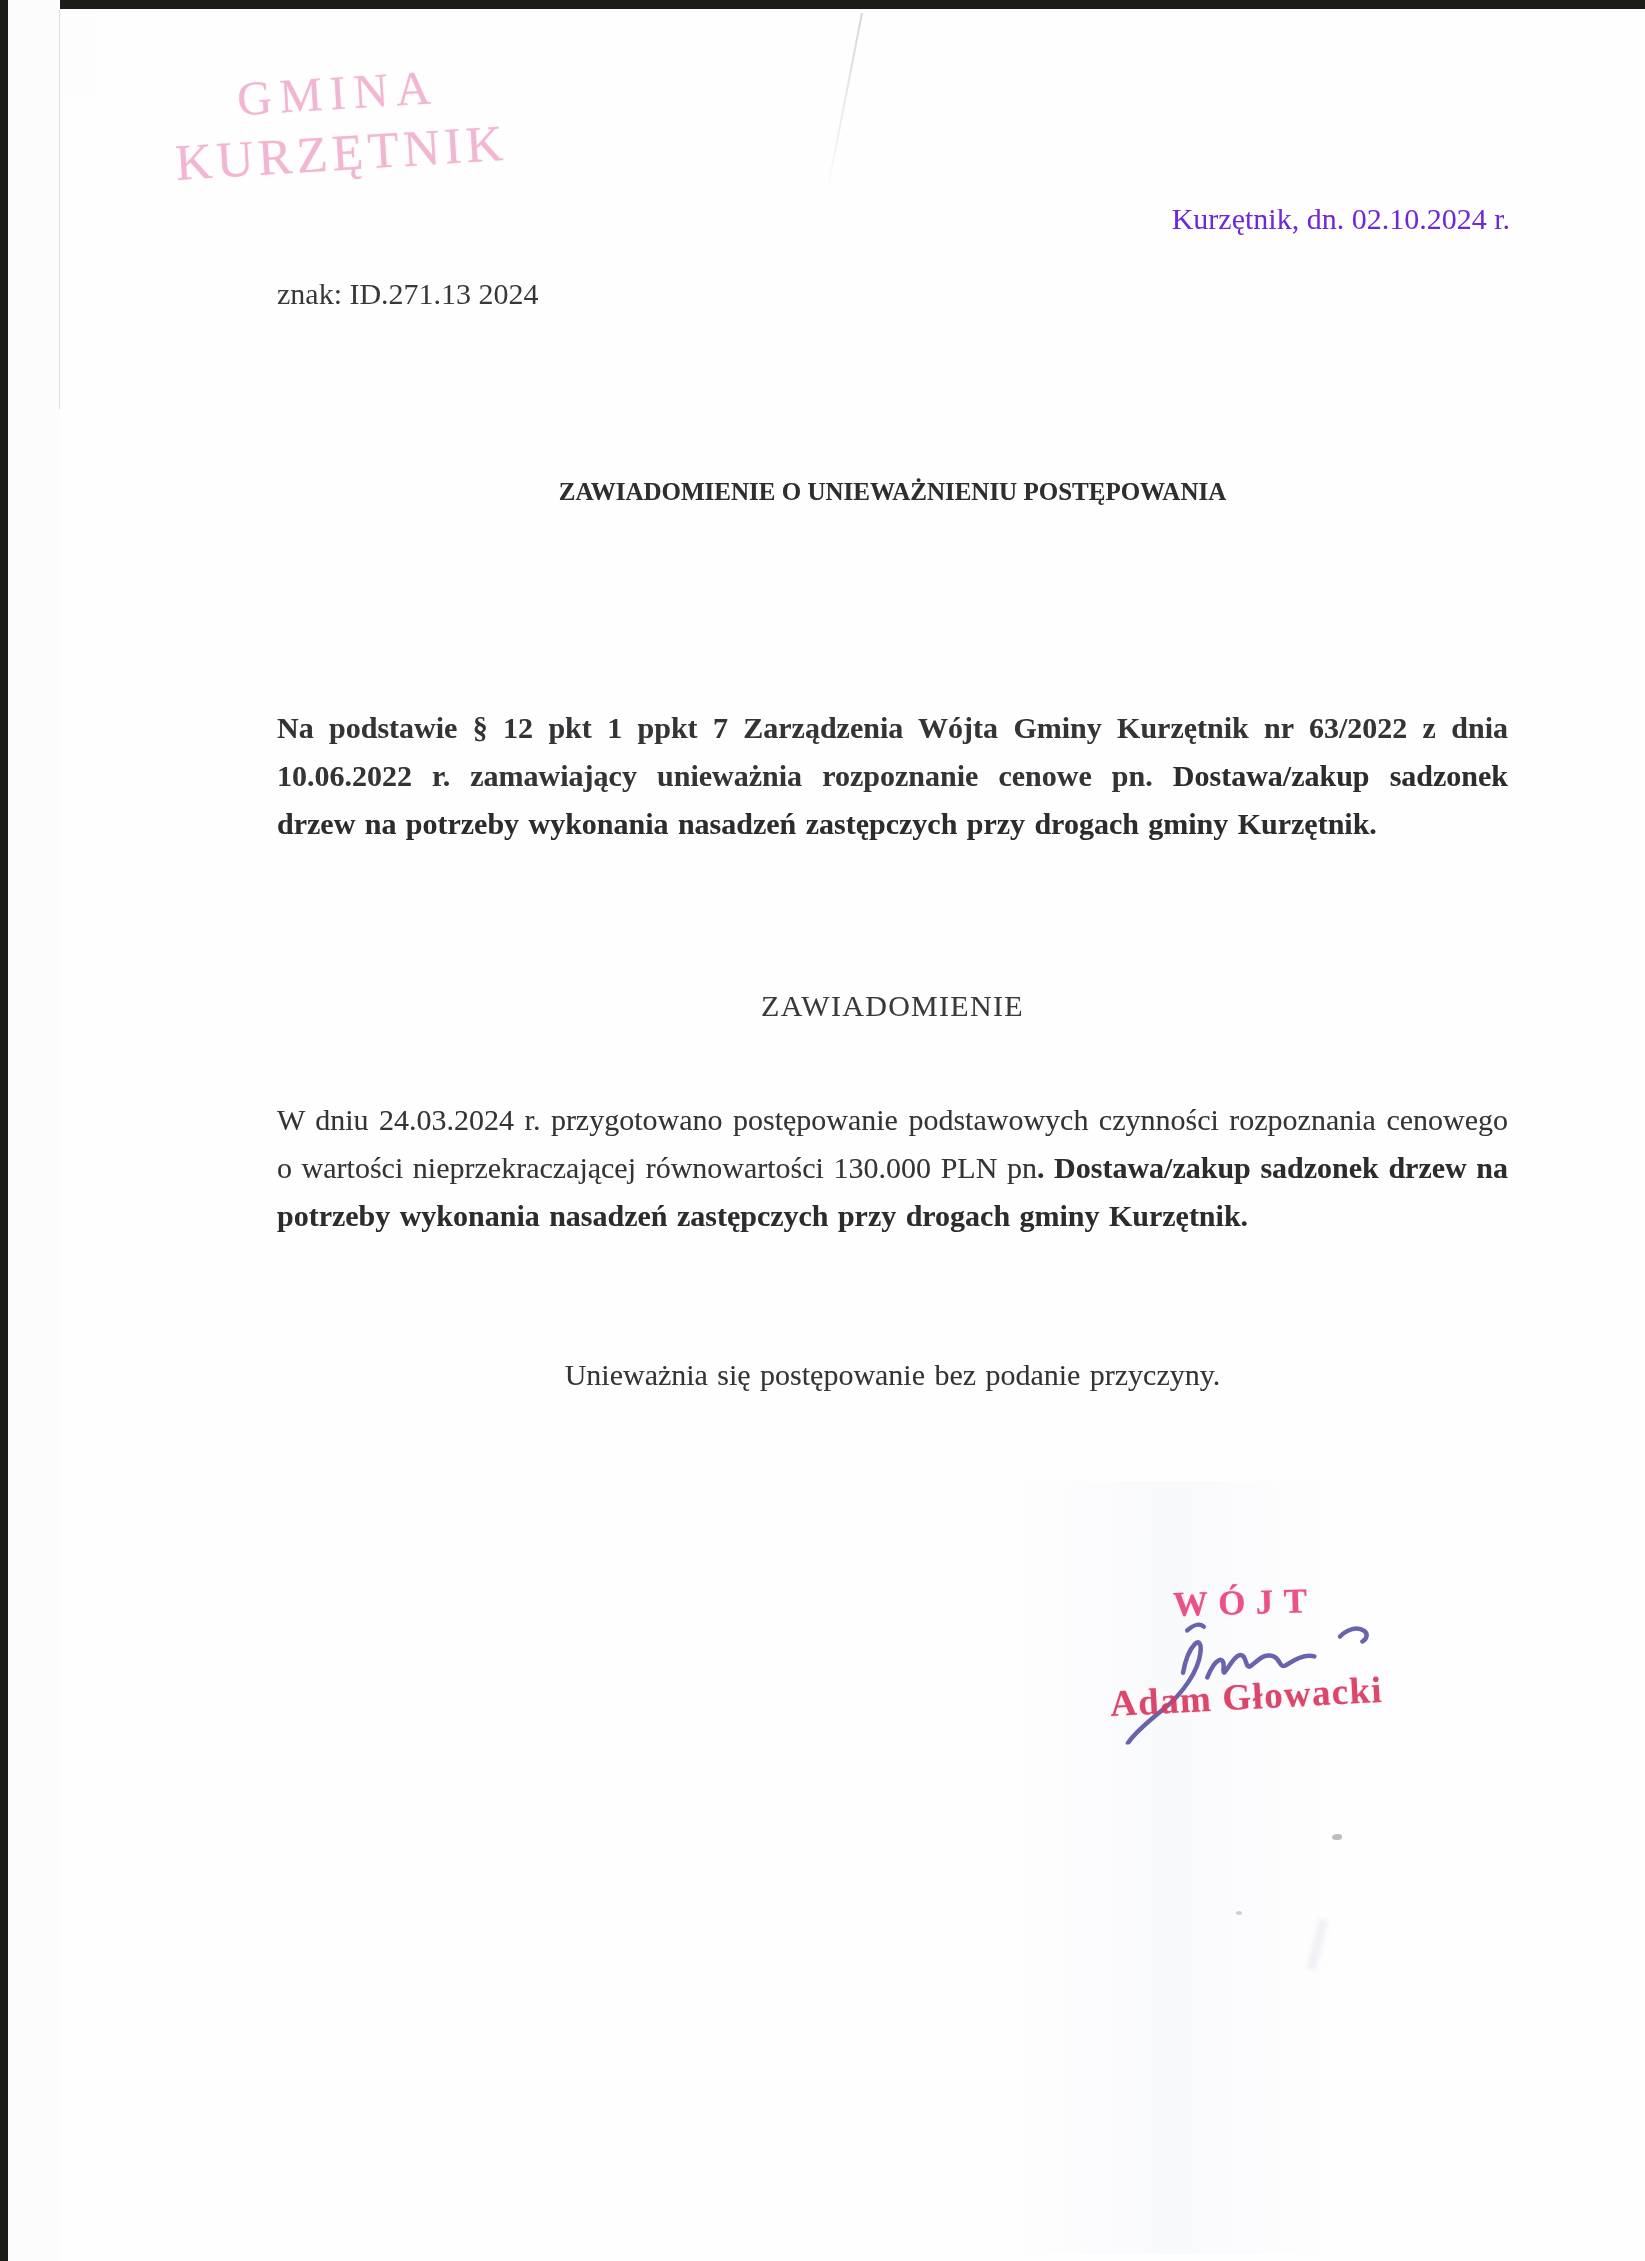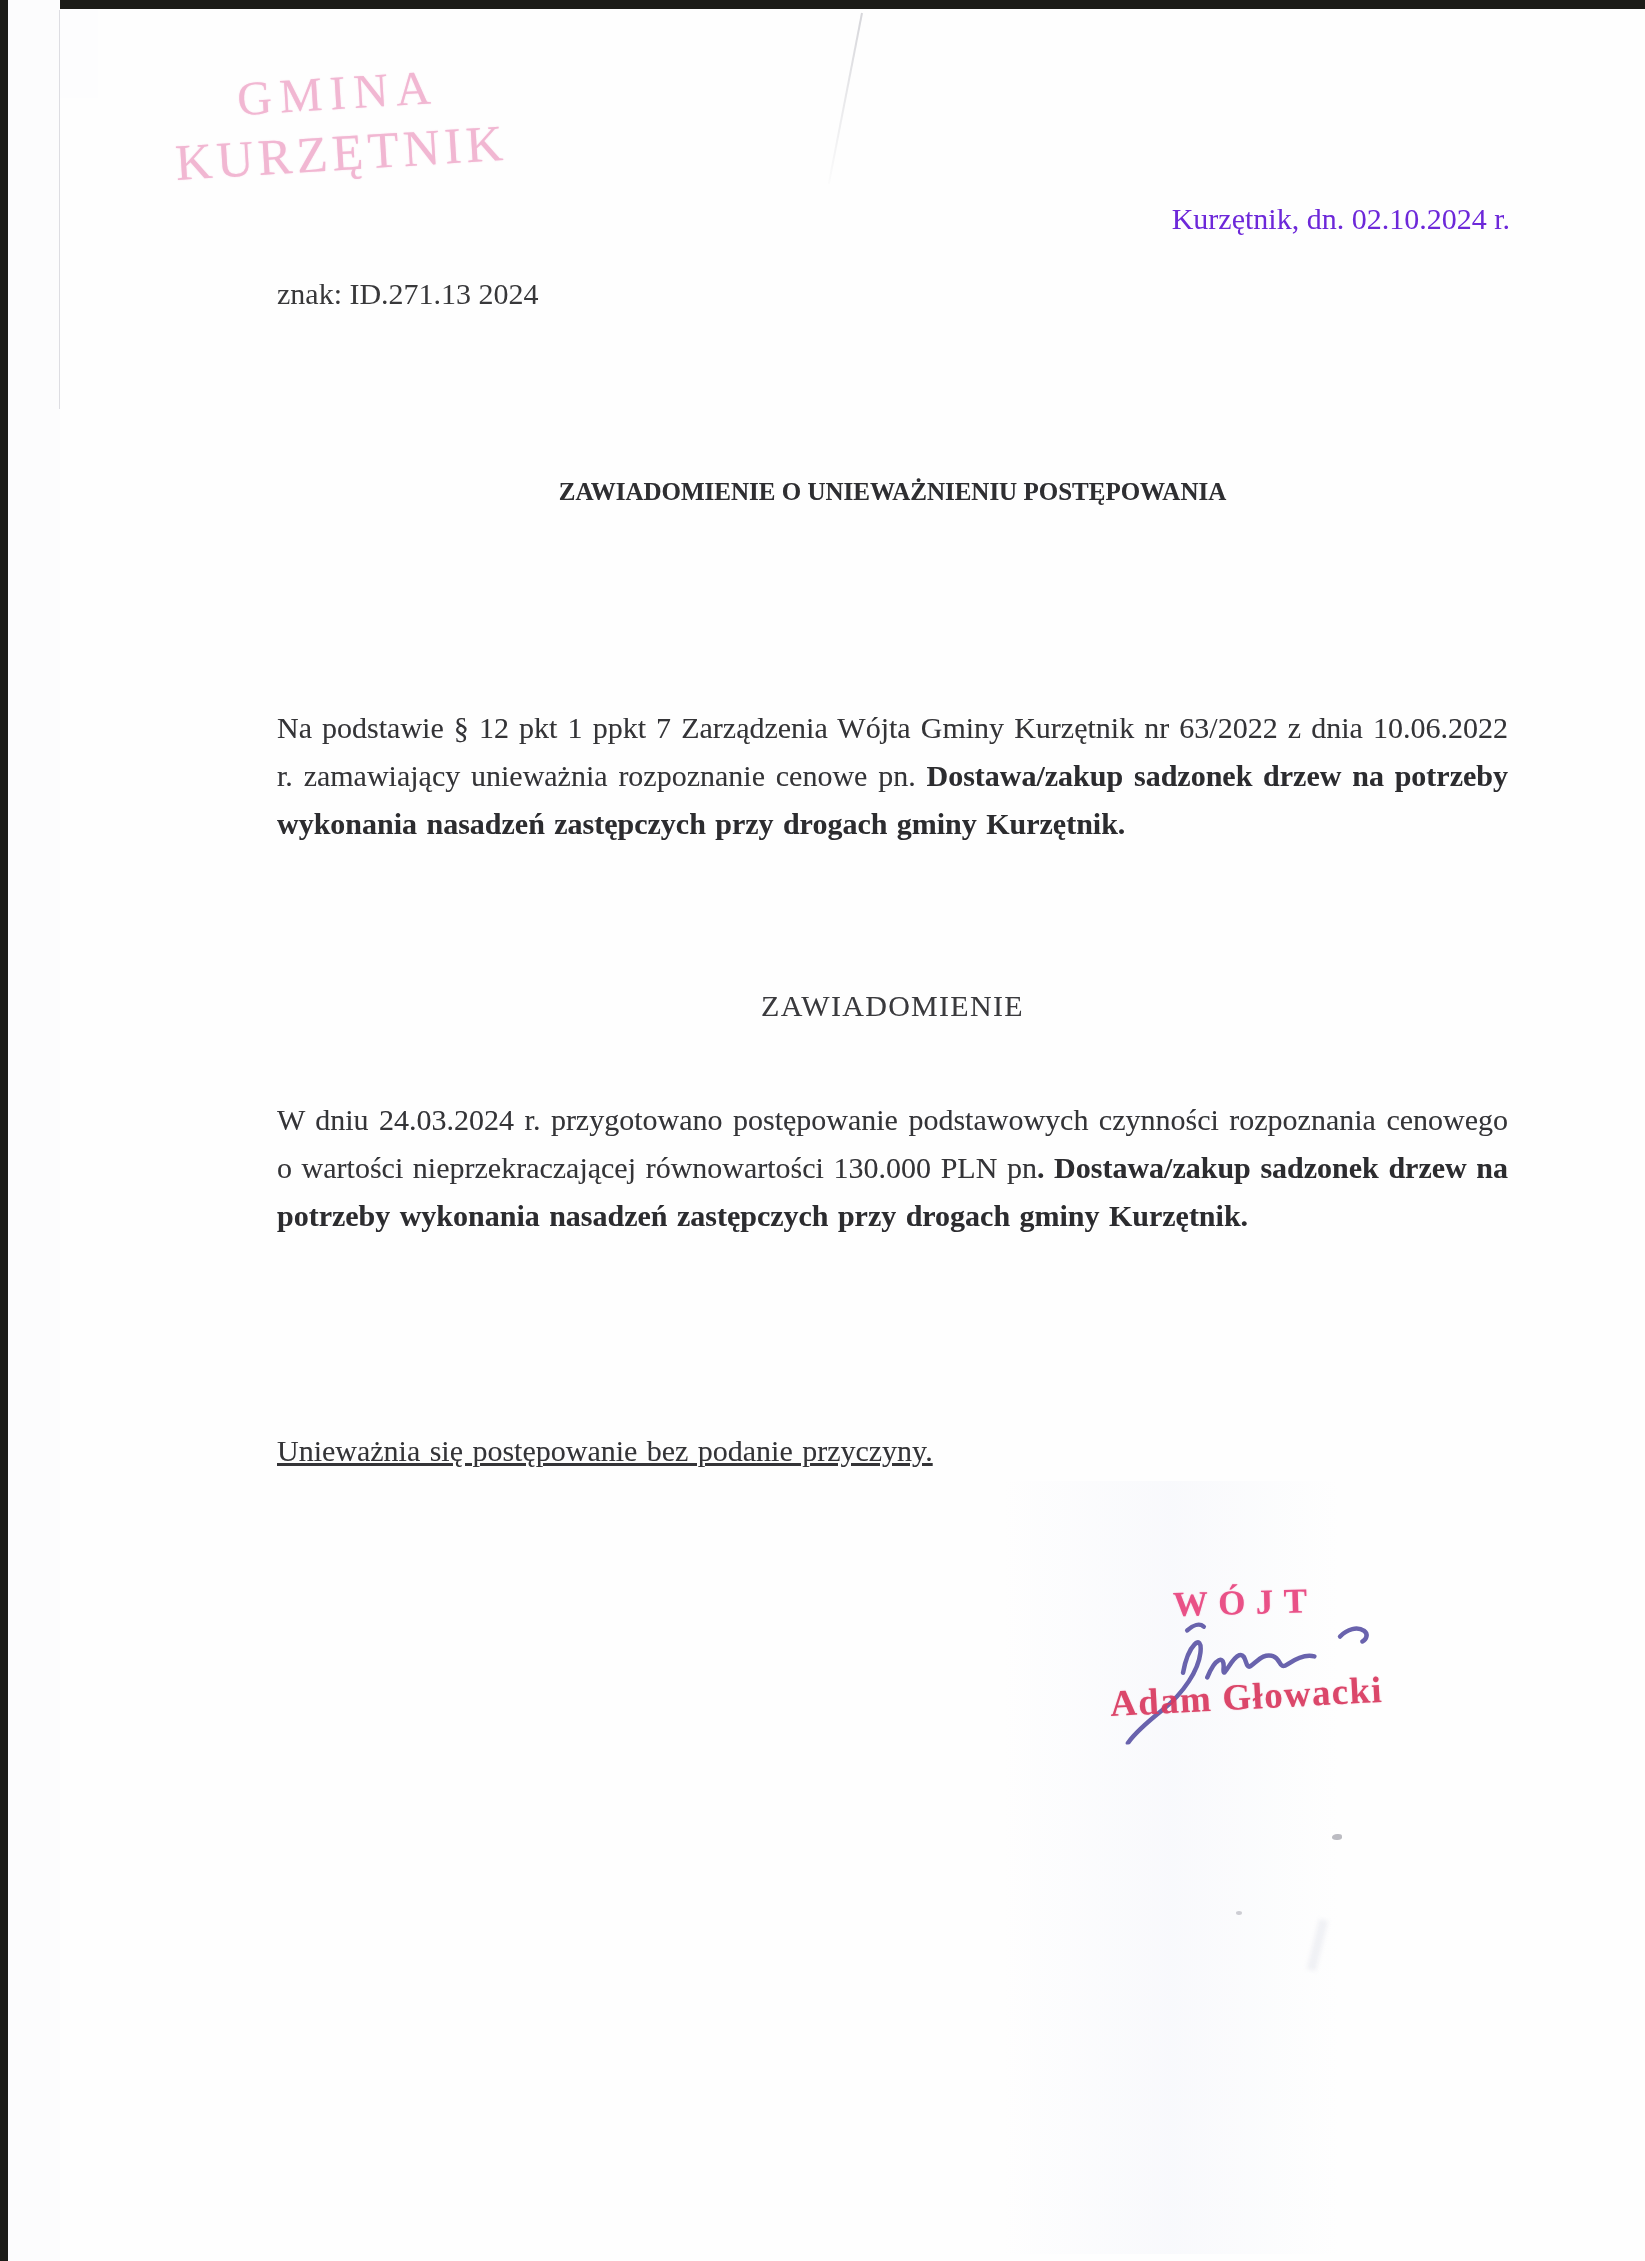--- a/index.html
+++ b/index.html
@@ -58,23 +58,23 @@
     text-shadow: 0 0 0.6px rgba(60,60,70,0.35);
   }
 
   
   .para {
     position: absolute; left: 277px; width: 1231px;
     font-size: 30px; line-height: 48px; color: #343437;
     text-align: justify; text-shadow: 0 0 0.6px rgba(70,70,80,0.30);
     word-spacing: 1.9px;
   }
-  .p1 { top: 704px; }
+  .p1 { top: 704px; font-weight: bold; }
   .p2 { top: 1096px; }
-  .p3 { top: 1427px; text-align: left; text-decoration: underline; }
+  .p3 { top: 1351px; text-align: center; }
   .para b { color: #2c2c2f; }
 
   .section-heading {
     position: absolute; left: 277px; top: 989px; width: 1231px;
     text-align: center; font-size: 30px; color: #3a3a3d;
     letter-spacing: 1.3px; text-shadow: 0 0 0.6px rgba(70,70,80,0.30);
   }
 
   
   .wojt-stamp {

